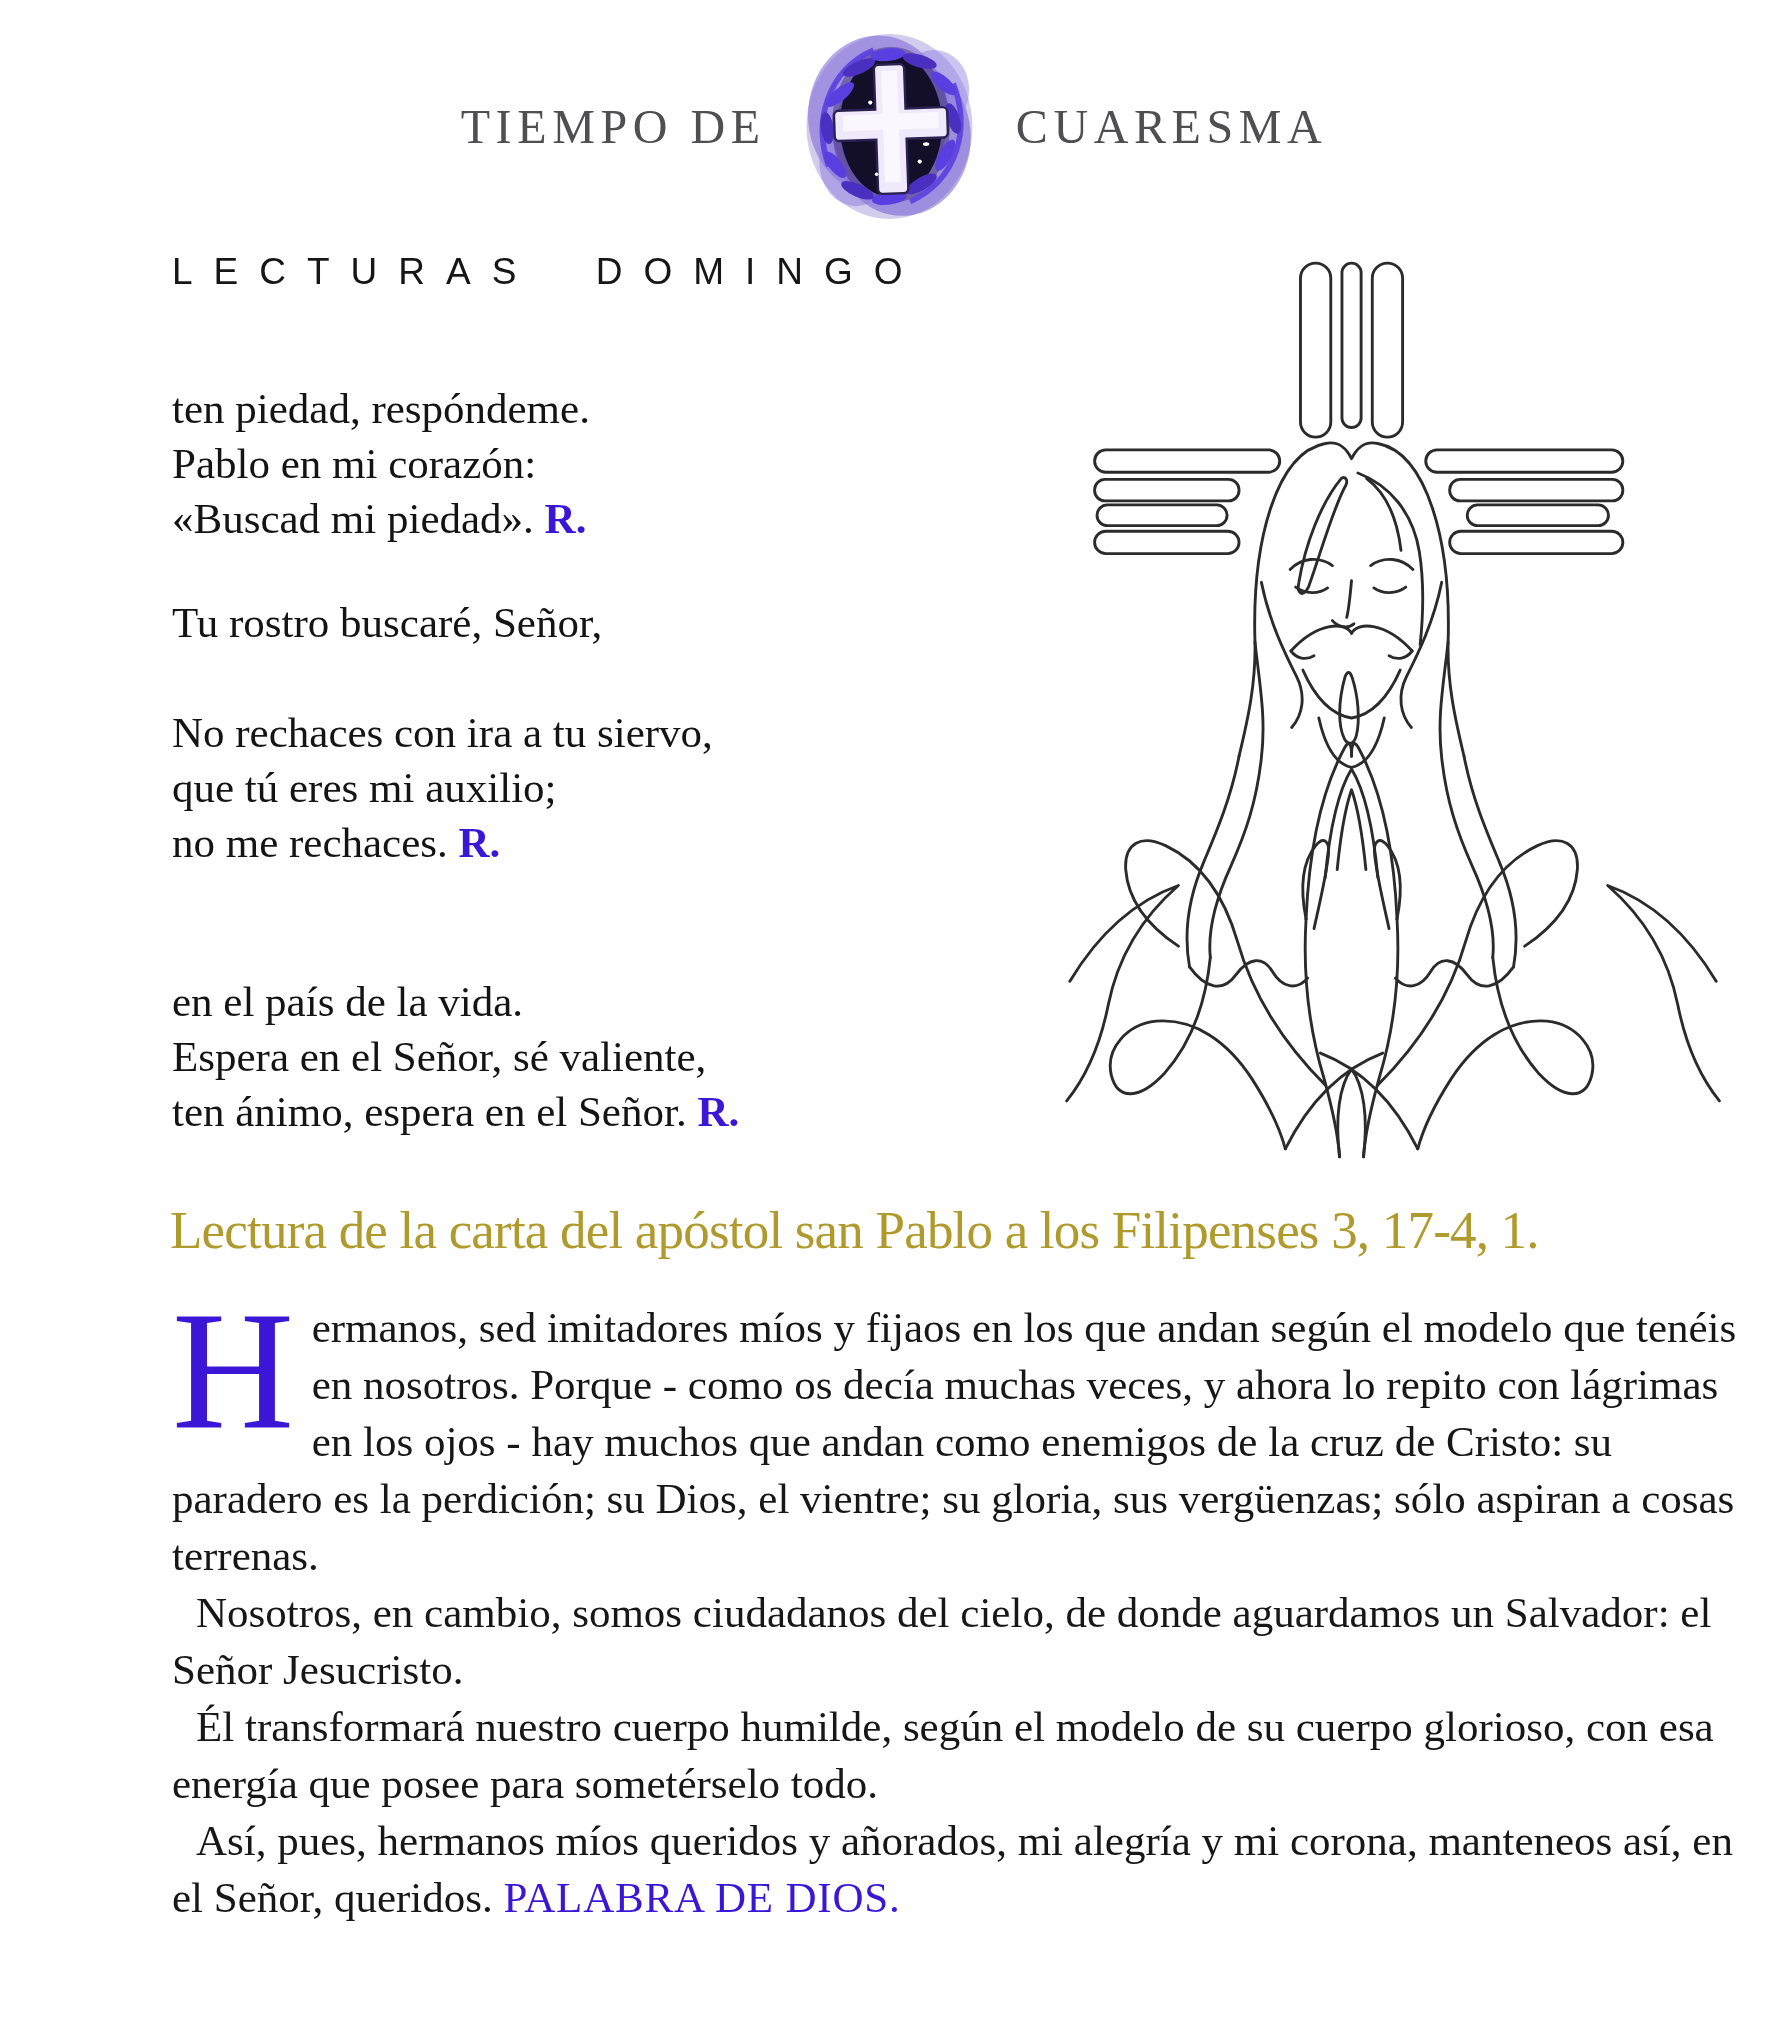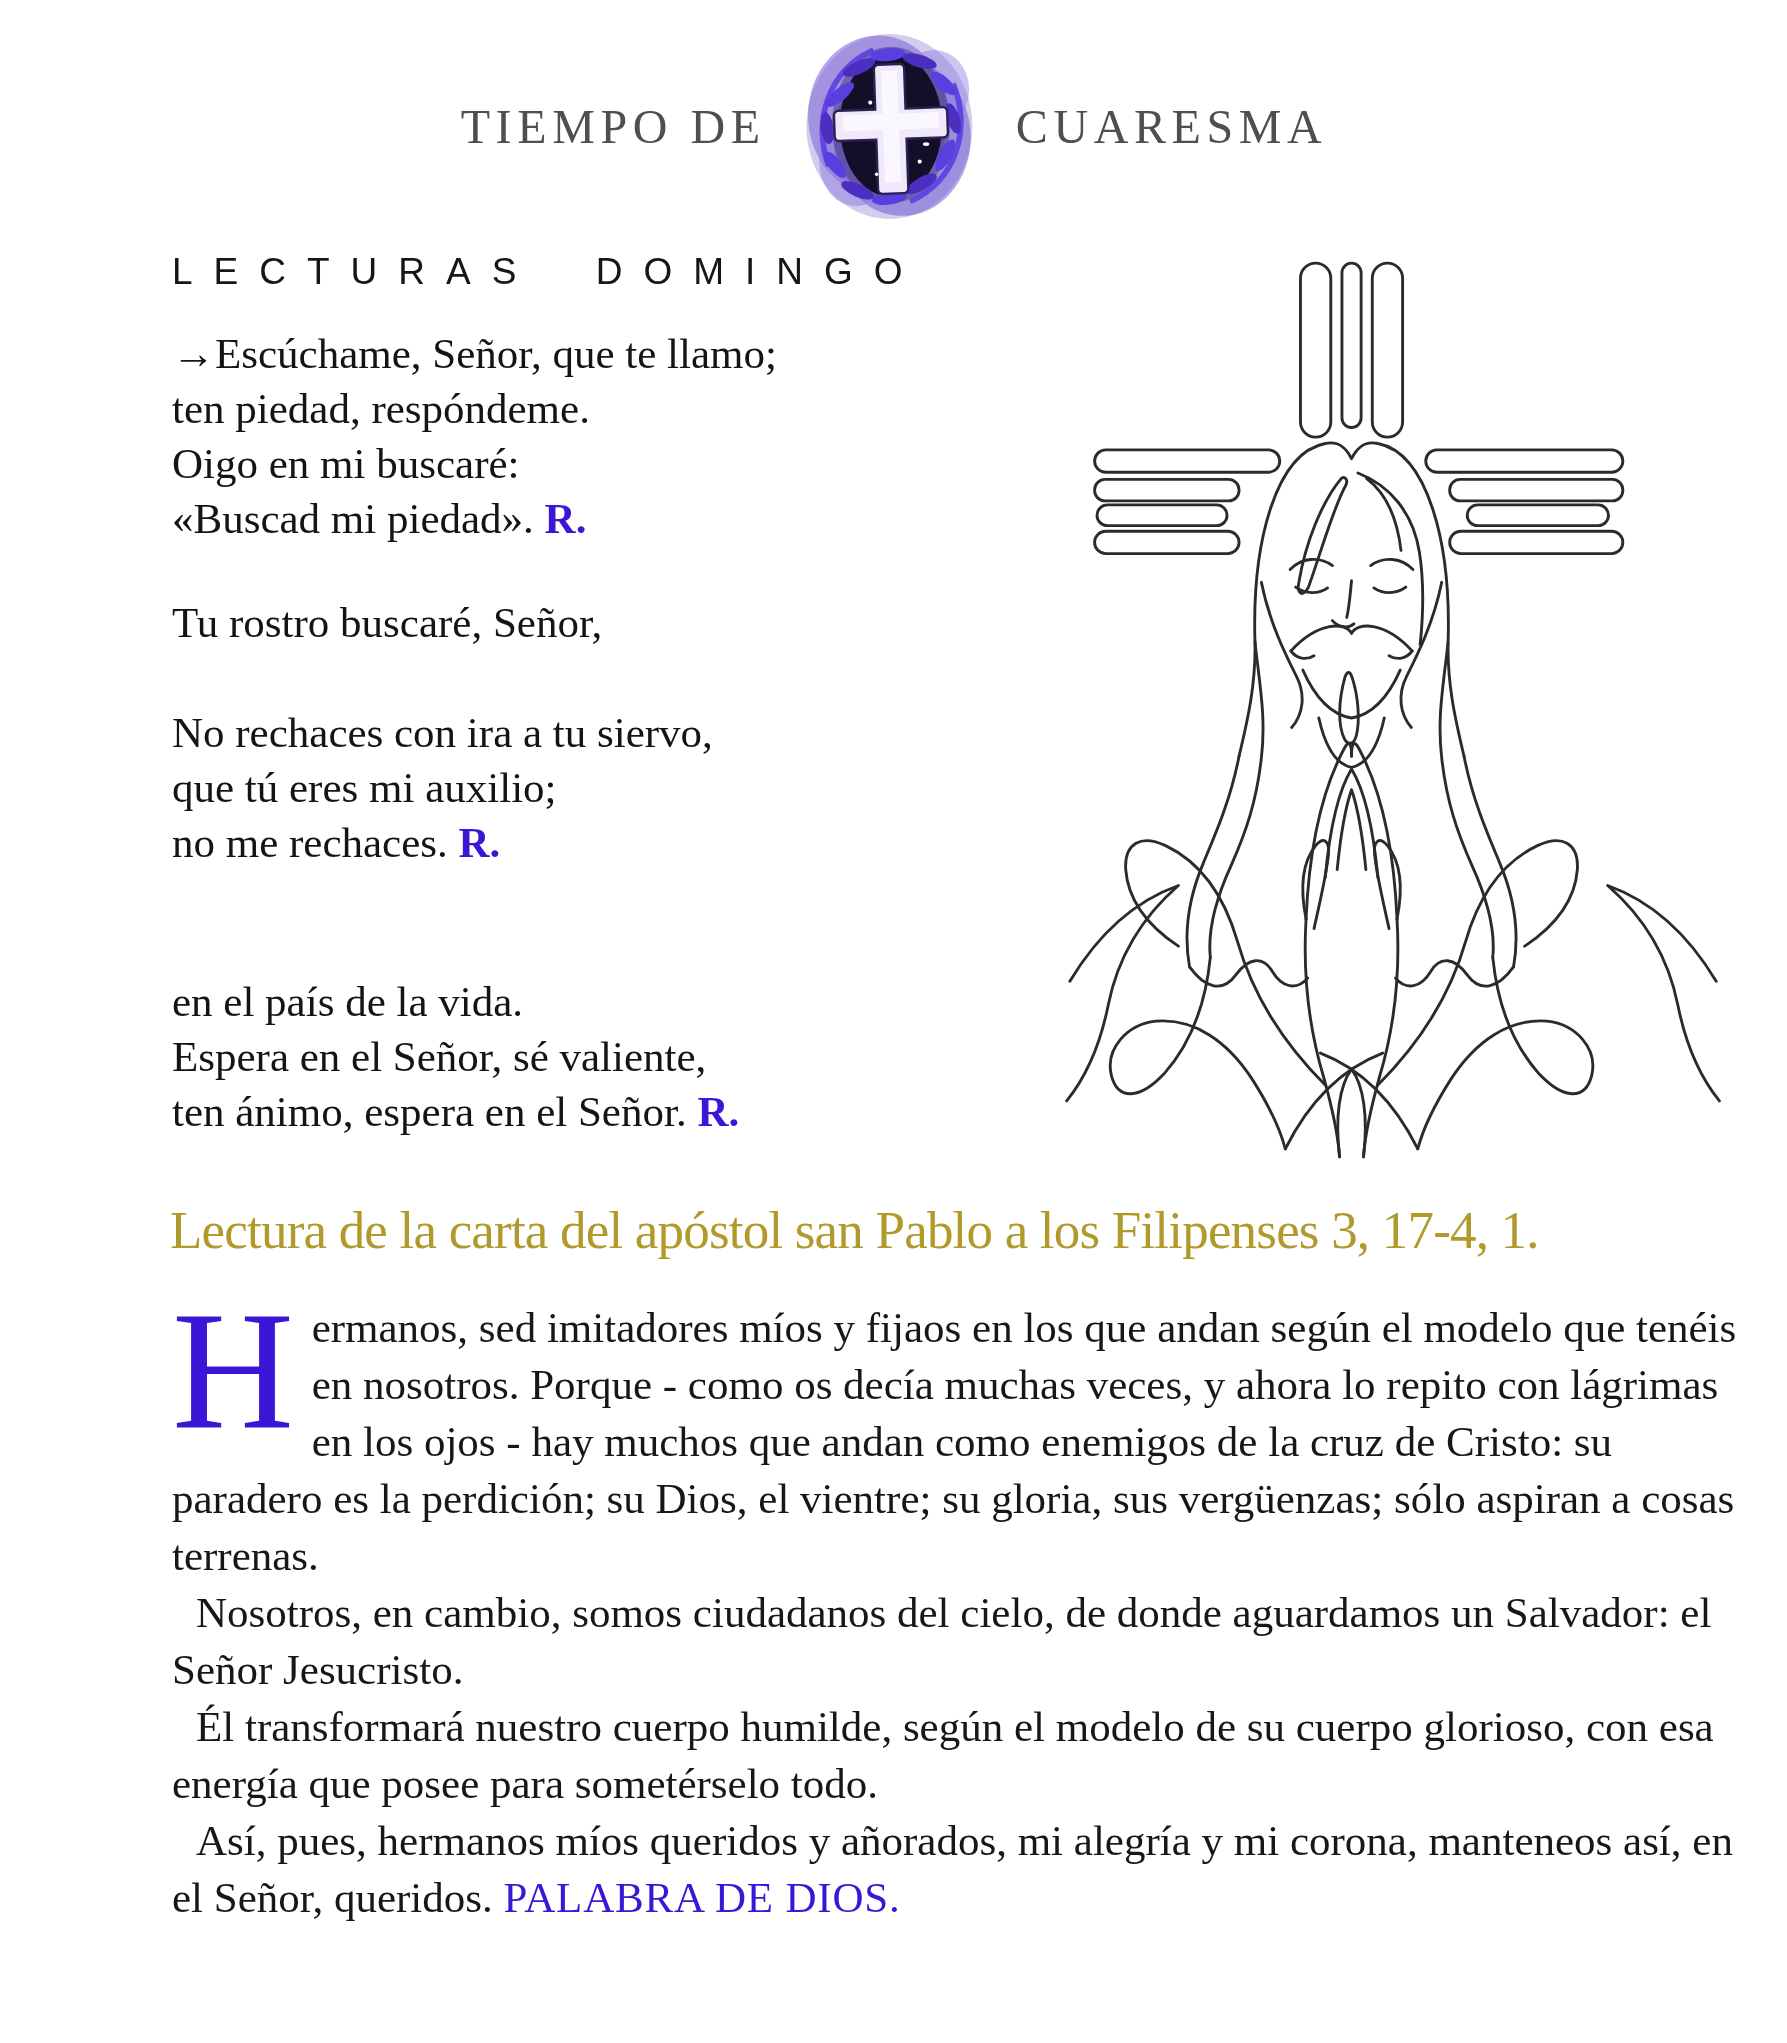--- a/index.html
+++ b/index.html
@@ -87,23 +87,23 @@
       <ellipse cx="158" cy="148" rx="4" ry="2.4" fill="#ffffff"></ellipse>
     </svg>
 
     <span class="htxt">CUARESMA</span>
   </header>
 
   <h1 class="section-title">LECTURAS DOMINGO</h1>
 
   <section class="psalm">
     <p class="stanza">
-      <span>→Escúchame, Señor, que te llamo;</span><br>
+      <br>
       <span>ten piedad, respóndeme.</span><br>
-      <span>Oigo en mi buscaré:</span><br>
+      <span>Pablo en mi corazón:</span><br>
       <span>«Buscad mi piedad».</span>
       <span class="resp">R.</span>
     </p>
     <p class="stanza">
       <span>Tu rostro buscaré, Señor,</span><br>
       <br>
       <span>No rechaces con ira a tu siervo,</span><br>
       <span>que tú eres mi auxilio;</span><br>
       <span>no me rechaces.</span>
       <span class="resp">R.</span>

